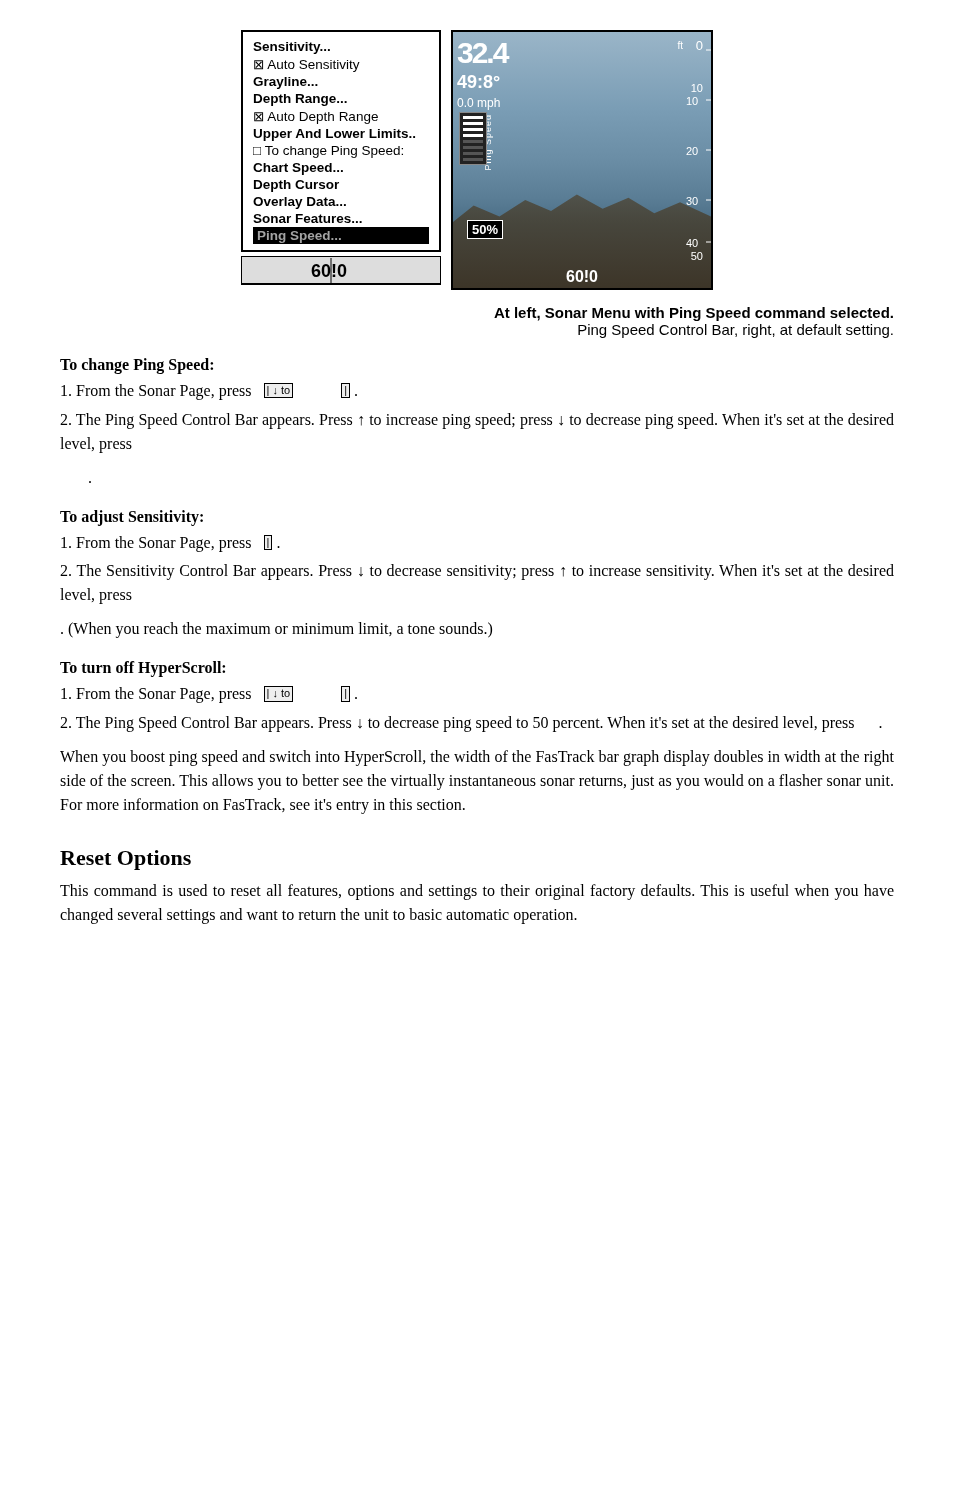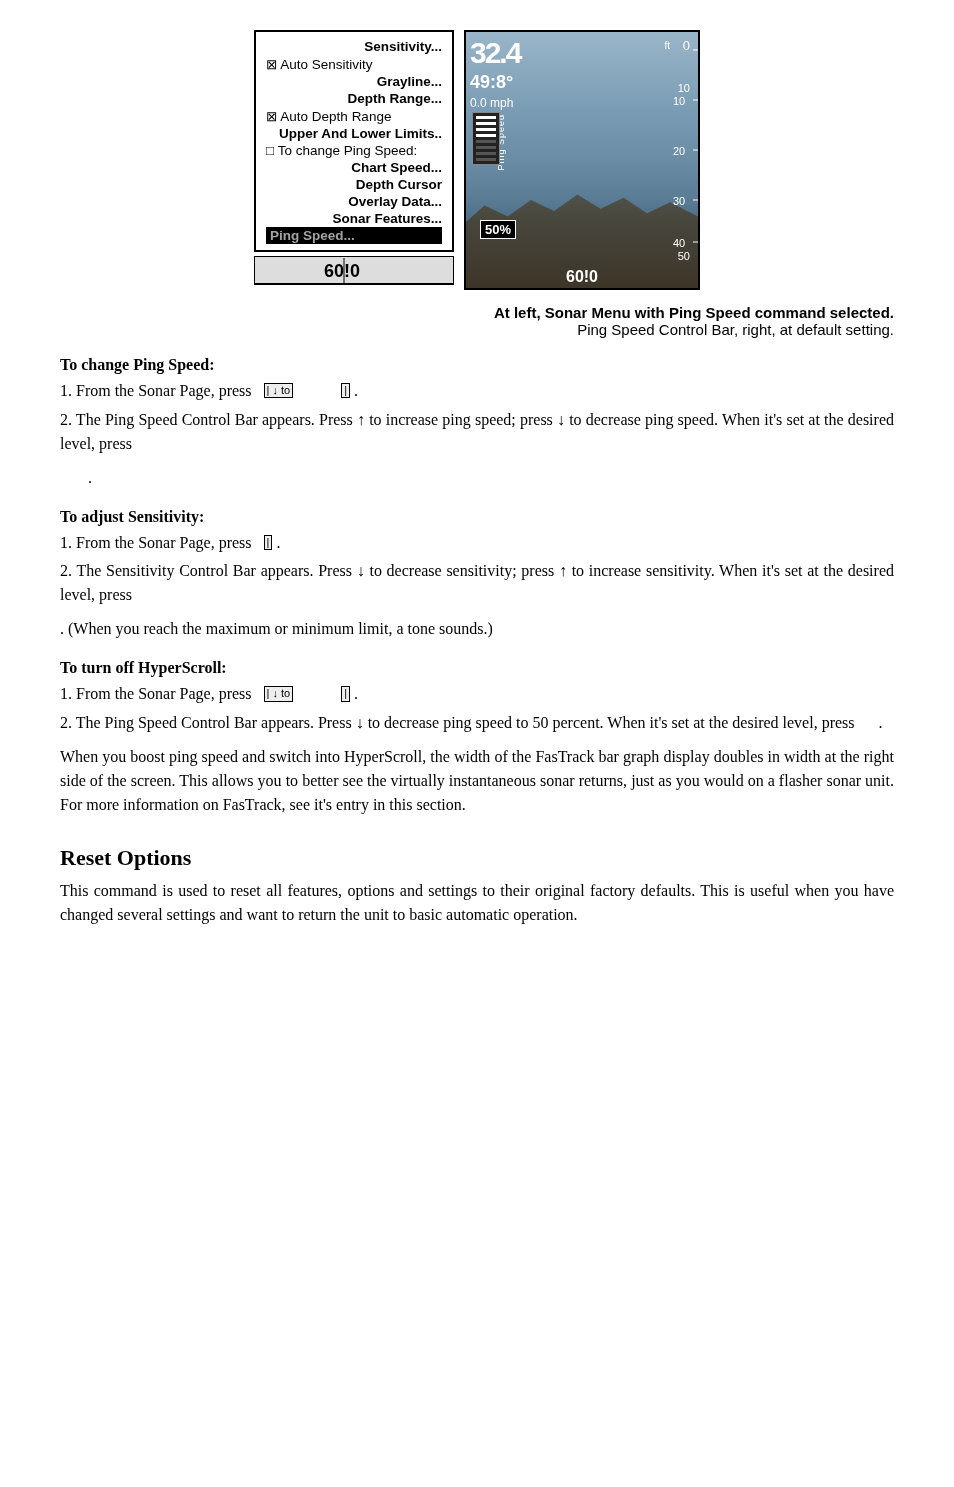--- a/index.html
+++ b/index.html
@@ -36,33 +36,32 @@
       white-space: nowrap;
     }
     .sonar-menu-box .menu-item.checked::before {
       content: "⊠ ";
     }
     .sonar-menu-box .menu-item.unchecked::before {
       content: "□ ";
     }
     .sonar-menu-box .menu-item.bold {
       font-weight: bold;
-      text-align: right;
     }
     .sonar-menu-box .menu-item.highlighted {
       background: #000;
       color: #a3a3a3;
       font-weight: bold;
       display: block;
       padding: 1px 4px;
     }
 
     .sonar-display {
       border: 2px solid #000;
-      width: 236px;
+      width: 262px;
       height: 260px;
       background: #888;
       position: relative;
       overflow: hidden;
     }
 
     .sonar-display .percent-box {
       position: absolute;
       top: 188px;
       left: 14px;

